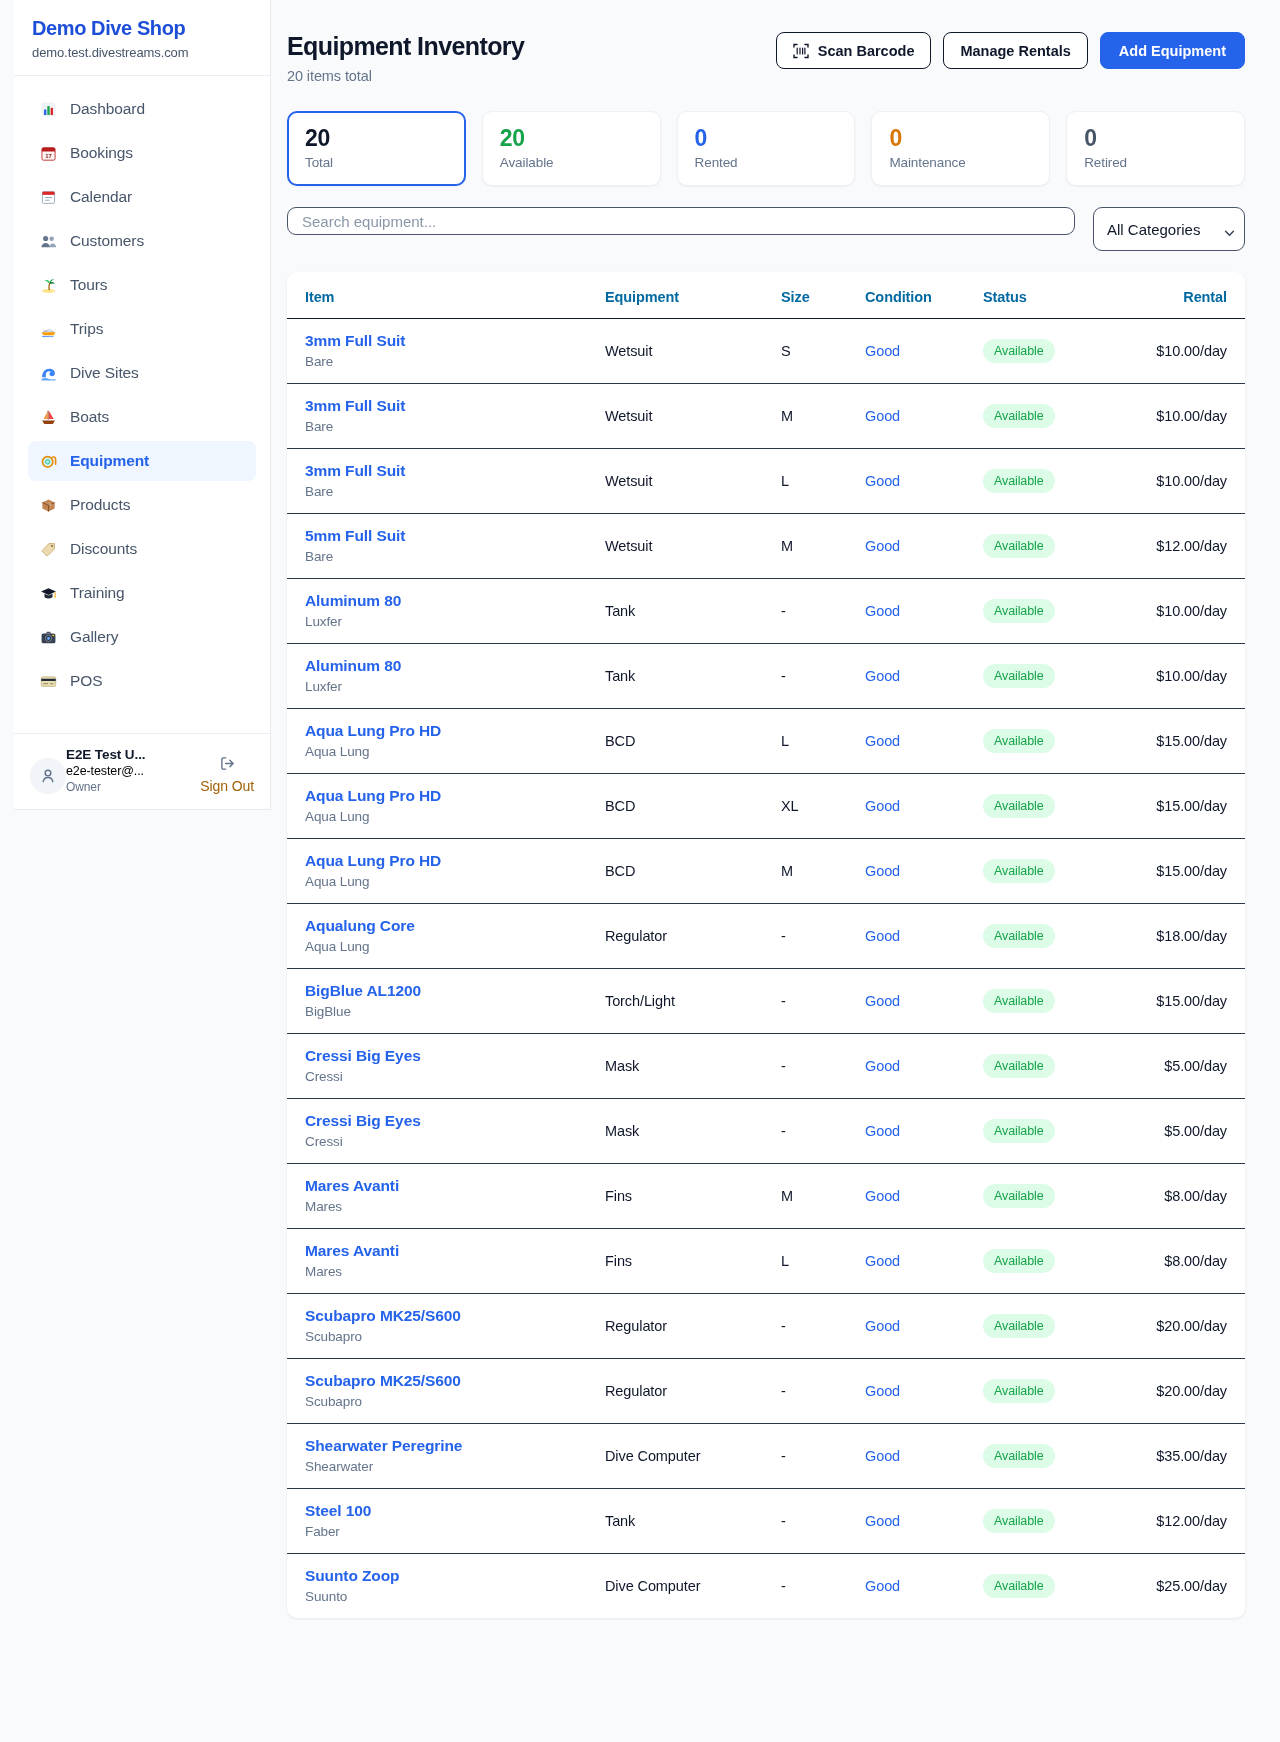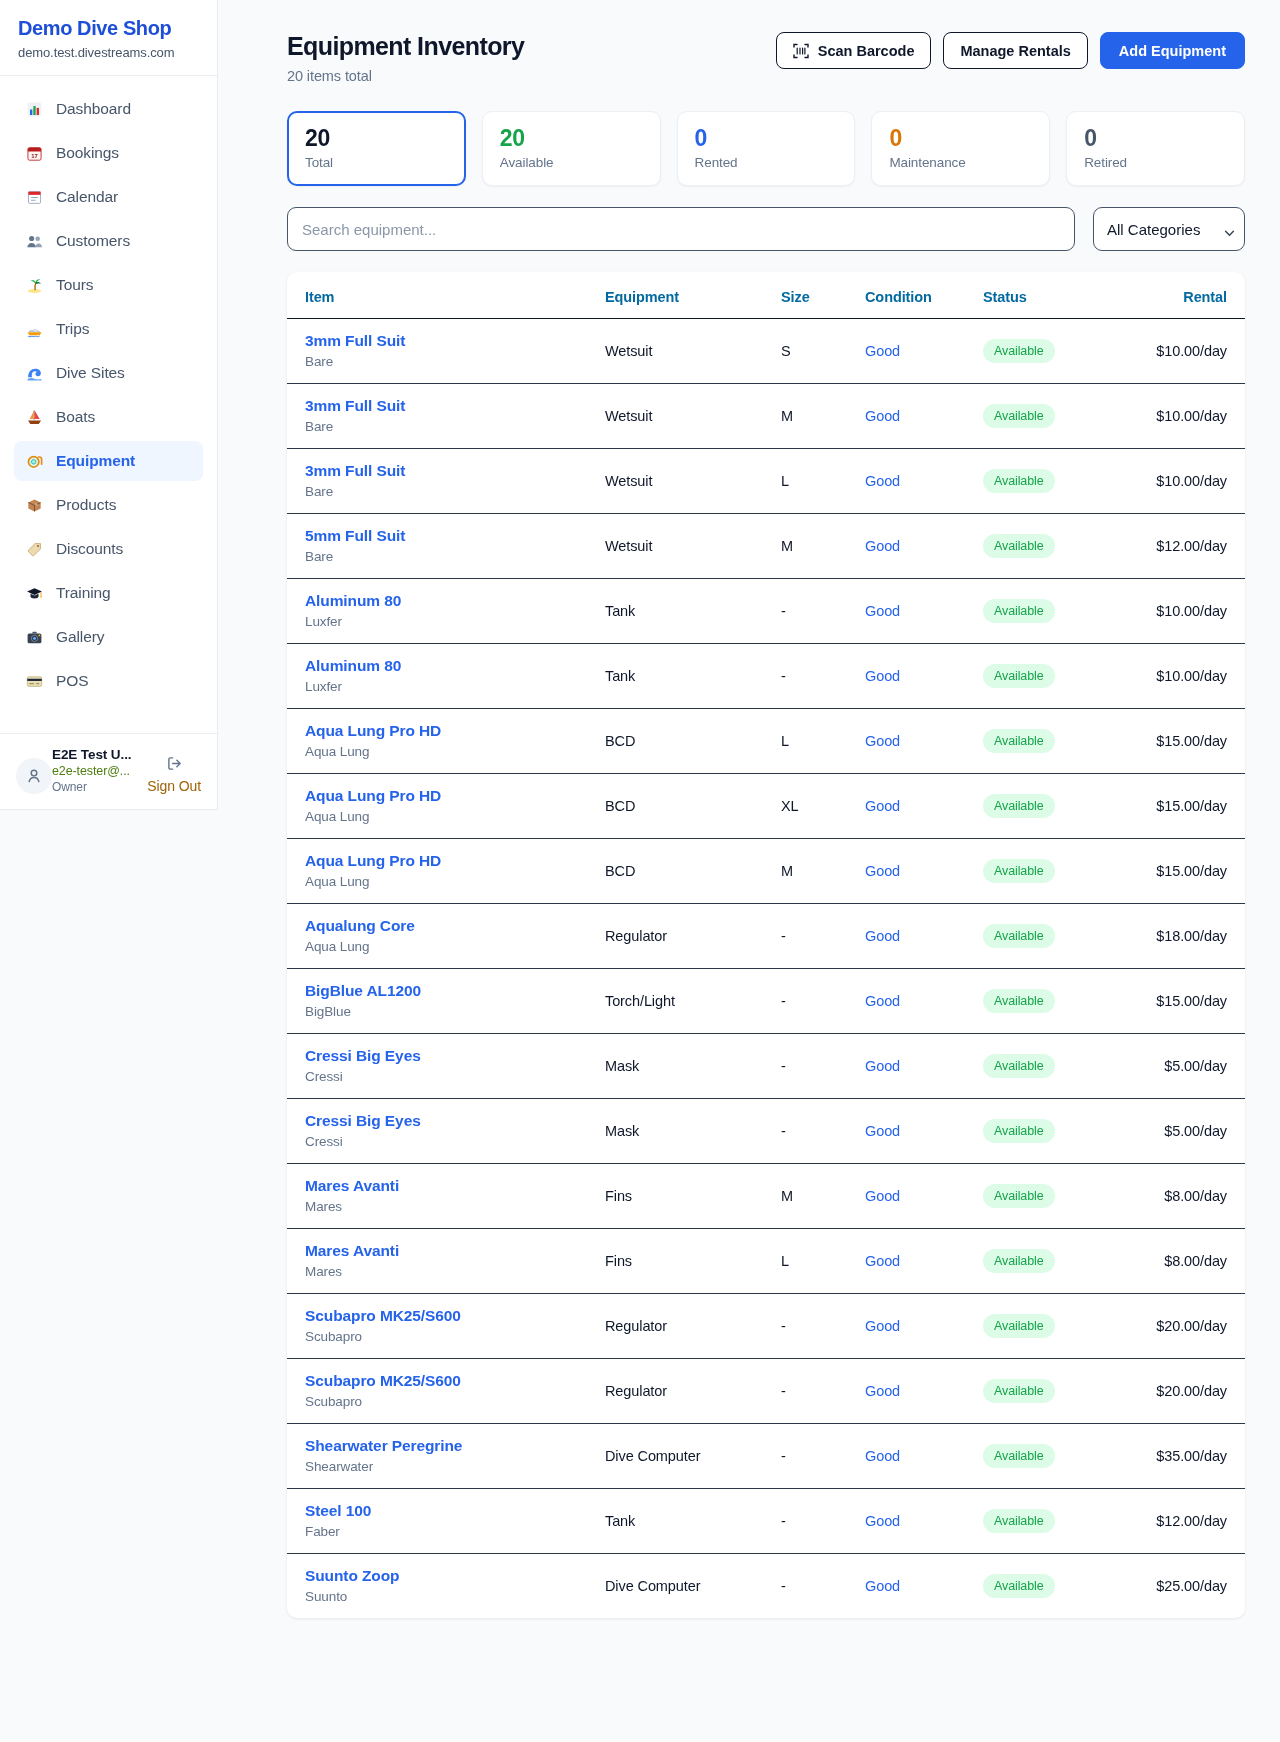--- a/index.html
+++ b/index.html
@@ -1,33 +1,33 @@
 <!DOCTYPE html>
 <html><head>
 <meta charset="utf-8">
 <style>
   * { margin:0; padding:0; box-sizing:border-box; }
   html,body { width:1280px; }
   body { font-family:"Liberation Sans", sans-serif; background:#f8fafc; color:#0f172a; letter-spacing:-0.1px; }
   .page { position:relative; width:1280px; height:1742px; background:#f8fafc; overflow:hidden; }
 
   
-  .sidebar { position:absolute; left:0; top:0; width:218px; background:#fff; border-right:1px solid #e7ebf0; border-bottom:1px solid #e7ebf0; }
+  .sidebar { position:absolute; left:14px; top:0; width:257px; background:#fff; border-right:1px solid #e7ebf0; border-bottom:1px solid #e7ebf0; }
   .logo-block { padding:17px 18px 15px; border-bottom:1px solid #e9edf2; }
   .logo-title { color:#1d4ed8; font-size:20px; font-weight:800; letter-spacing:-0.4px; }
   .logo-domain { margin-top:5px; color:#475569; font-size:13px; }
   .nav { padding:13px 14px 8px; }
   .nav-item { display:flex; align-items:center; gap:13px; height:40px; padding:0 12px; margin-bottom:4px; border-radius:8px; color:#475569; font-size:15.5px; cursor:pointer; }
   .nav-item.active { background:#eff6ff; color:#2563eb; font-weight:600; }
   .icon-slot { width:17px; height:17px; display:inline-flex; align-items:center; justify-content:center; flex:none; }
   .user-footer { border-top:1px solid #e9edf2; margin-top:20px; padding:13px 16px 15px; display:flex; align-items:flex-end; }
   .avatar { width:36px; height:36px; border-radius:50%; background:#f1f5f9; display:flex; align-items:center; justify-content:center; flex:none; }
   .user-info { flex:1; min-width:0; }
   .user-name { font-size:13.5px; font-weight:700; color:#0f172a; white-space:nowrap; }
-  .user-email { font-size:12.5px; color:#4d7c0f; margin-top:2px; white-space:nowrap; }
+  .user-email { font-size:12.5px; color:#000000; margin-top:2px; white-space:nowrap; }
   .user-role { font-size:12px; color:#64748b; margin-top:2px; }
   .signout { display:flex; align-items:center; gap:6px; color:#a16207; font-size:14px; cursor:pointer; white-space:nowrap;flex-direction:column; }
 
   
   .main { position:absolute; left:287px; top:32px; width:958px; }
   .page-header { display:flex; justify-content:space-between; align-items:flex-start; }
   .page-title { font-size:25px; font-weight:800; letter-spacing:-0.6px; color:#0f172a; }
   .page-subtitle { margin-top:7px; font-size:14.5px; color:#64748b; }
   .header-actions { display:flex; gap:12px; align-items:center; }
   .btn { display:inline-flex; align-items:center; gap:8px; height:37px; padding:0 16px; border-radius:8px; font-size:14.5px; font-weight:600; cursor:pointer; white-space:nowrap; }
@@ -38,21 +38,21 @@
   .stats { display:flex; gap:16px; margin-top:27px; }
   .stat-card { flex:1; background:#fff; border:1px solid #edf0f4; border-radius:10px; padding:13px 17px 15px; box-shadow:0 1px 2px rgba(15,23,42,0.05); cursor:pointer; }
   .stat-card.sel { border:2px solid #2563eb; padding:12px 16px 14px; }
   .stat-value { font-size:23px; font-weight:700; letter-spacing:-0.3px; }
   .stat-label { margin-top:3px; font-size:13.5px; color:#64748b; }
   .v-total { color:#0f172a; } .v-available { color:#16a34a; } .v-rented { color:#2563eb; }
   .v-maintenance { color:#d97706; } .v-retired { color:#475569; }
 
   
   .filter-row { display:flex; gap:18px; margin-top:21px; }
-  .search-input { flex:1; height:44px; border:1px solid #475569; border-radius:9px; padding:12px 14px; font-size:15px; font-family:inherit; color:#0f172a; background:#fff; outline:none; }
+  .search-input { flex:1; height:28px; border:1px solid #475569; border-radius:9px; padding:12px 14px; font-size:15px; font-family:inherit; color:#0f172a; background:#fff; outline:none; }
   .search-input::placeholder { color:#8a97a8; }
   .select-wrap { position:relative; width:152px; flex:none; }
   .select-wrap select { width:100%; height:44px; border:1px solid #475569; border-radius:9px; background:#fff; font-size:15px; font-family:inherit; color:#0f172a; padding:0 28px 0 13px; appearance:none; -webkit-appearance:none; cursor:pointer; }
   .select-chevron { position:absolute; right:10px; top:16px; pointer-events:none; }
 
   
   .table-card { margin-top:21px; background:#fff; border-radius:10px; box-shadow:0 1px 3px rgba(15,23,42,0.08); overflow:hidden; margin-bottom:30px; }
   table { width:100%; border-collapse:collapse; table-layout:fixed; }
   th { text-align:left; font-size:14.5px; font-weight:700; color:#0369a1; padding:17px 8px 13px 18px; border-bottom:1px solid #101726; }
   th.right, td.right { text-align:right; padding-right:18px; }

